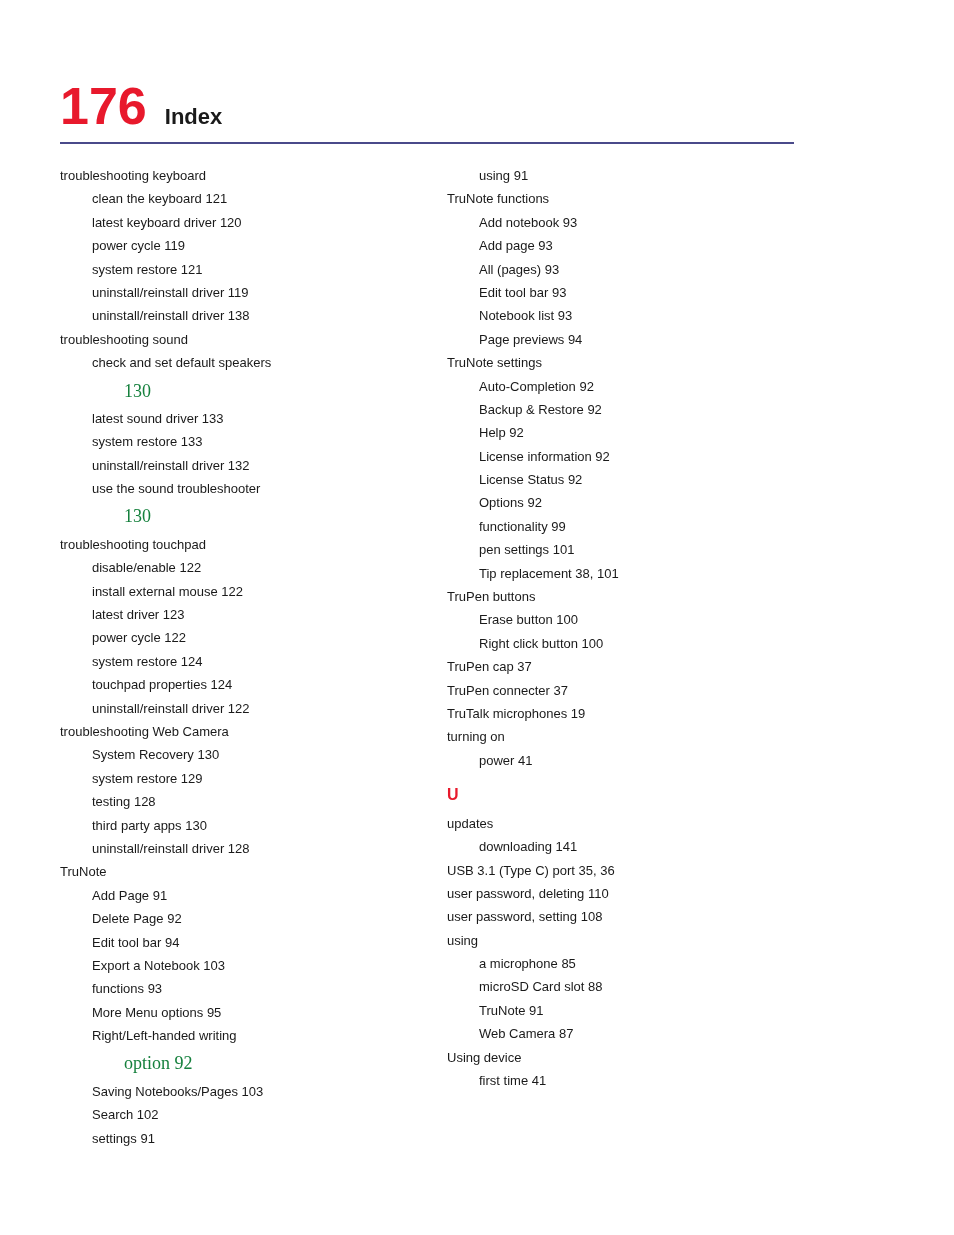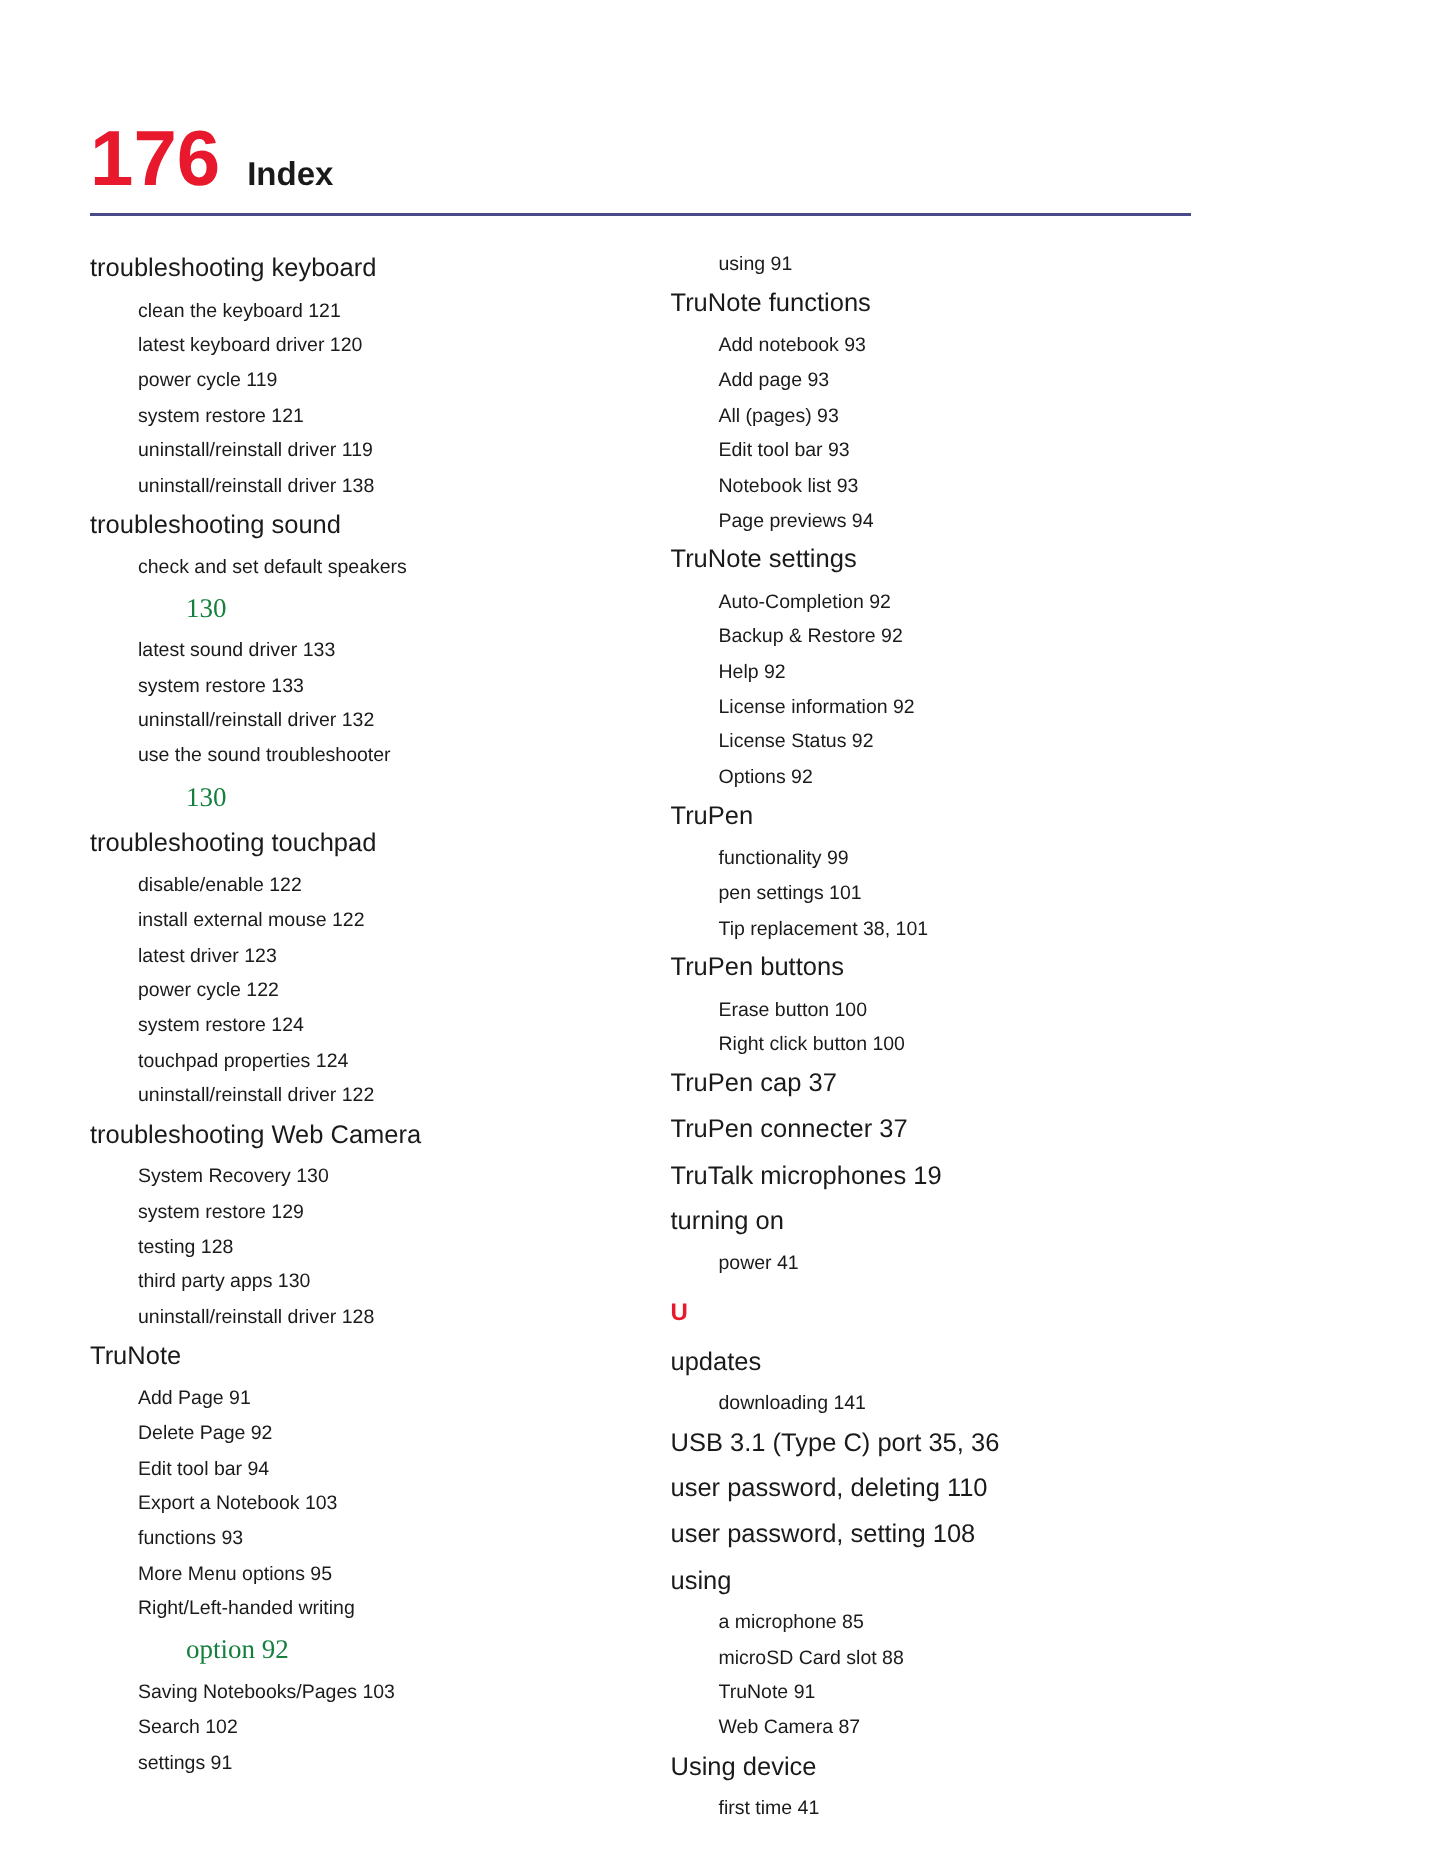--- a/index.html
+++ b/index.html
@@ -60,21 +60,21 @@
       flex: 1;
       min-width: 0;
     }
 
     .column-right {
       flex: 1;
       min-width: 0;
     }
 
     .main-entry {
-      font-size: 17px;
+      font-size: 13px;
       color: #1a1a1a;
       line-height: 1.8;
     }
 
     .sub-entry {
       font-size: 13px;
       color: #1a1a1a;
       padding-left: 32px;
       line-height: 1.8;
     }
@@ -159,21 +159,20 @@
         <div class="sub-entry">Edit tool bar 93</div>
         <div class="sub-entry">Notebook list 93</div>
         <div class="sub-entry">Page previews 94</div>
         <div class="main-entry">TruNote settings</div>
         <div class="sub-entry">Auto-Completion 92</div>
         <div class="sub-entry">Backup &amp; Restore 92</div>
         <div class="sub-entry">Help 92</div>
         <div class="sub-entry">License information 92</div>
         <div class="sub-entry">License Status 92</div>
         <div class="sub-entry">Options 92</div>
-        <div class="main-entry">TruPen</div>
         <div class="sub-entry">functionality 99</div>
         <div class="sub-entry">pen settings 101</div>
         <div class="sub-entry">Tip replacement 38, 101</div>
         <div class="main-entry">TruPen buttons</div>
         <div class="sub-entry">Erase button 100</div>
         <div class="sub-entry">Right click button 100</div>
         <div class="main-entry">TruPen cap 37</div>
         <div class="main-entry">TruPen connecter 37</div>
         <div class="main-entry">TruTalk microphones 19</div>
         <div class="main-entry">turning on</div>

